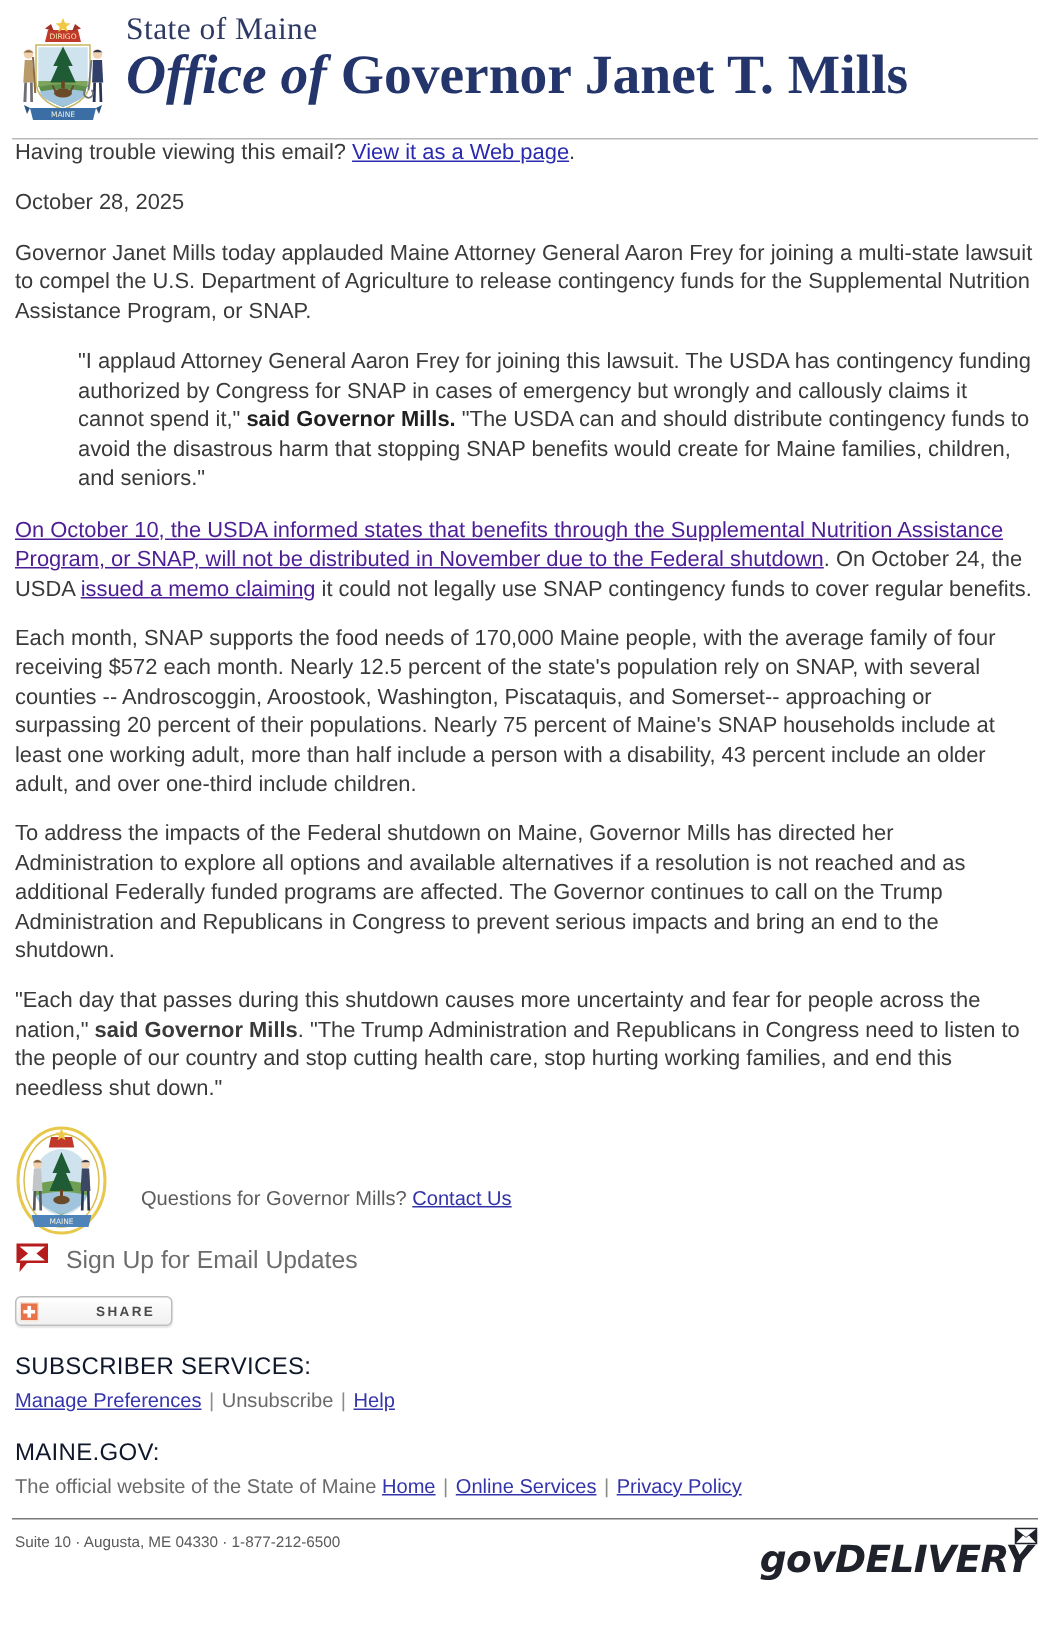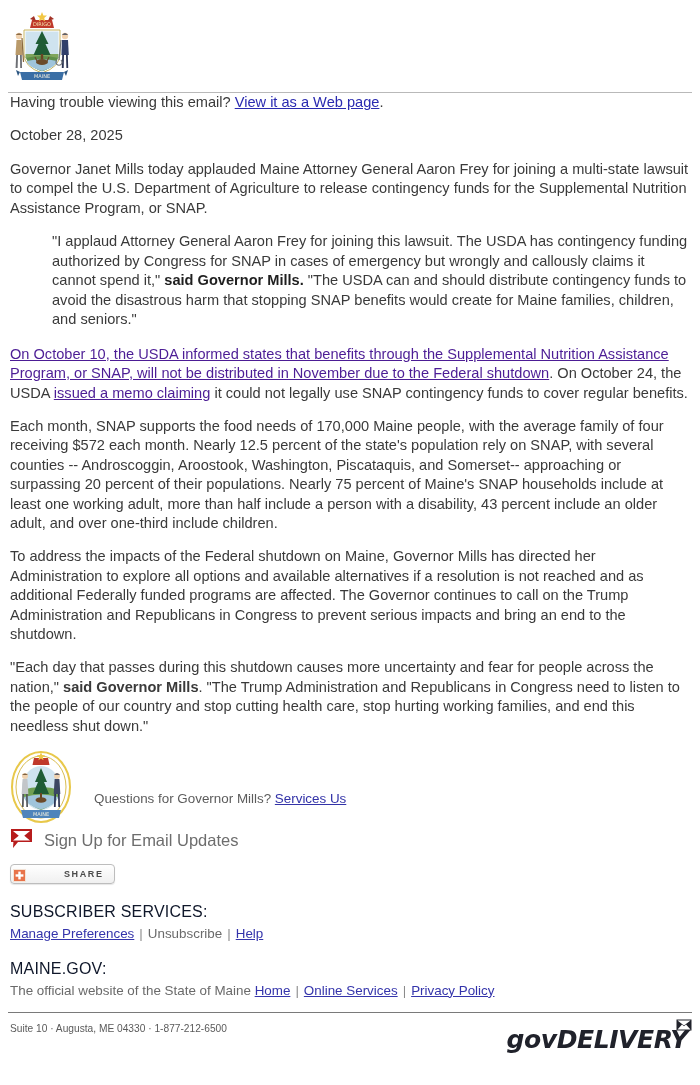--- a/index.html
+++ b/index.html
@@ -264,20 +264,24 @@
       <path d="M56 45 L57.8 45 L58.2 58 L56.4 58 Z" fill="#2b3452"></path>
       <path d="M51 30 L49 50" stroke="#6e7479" stroke-width="1.2"></path>
       <path d="M47 50 a3 3 0 1 0 4 0" stroke="#6e7479" stroke-width="1.2" fill="none"></path>
 
       <path d="M10 62 L54 62 L52 70 L12 70 Z" fill="#3a6ea5"></path>
       <path d="M10 62 L6 60 L8 66 Z" fill="#2d5782"></path>
       <path d="M54 62 L58 60 L56 66 Z" fill="#2d5782"></path>
       <text x="32" y="68" font-size="5" fill="#f3efdd" text-anchor="middle" font-family="DejaVu Sans, sans-serif">MAINE</text>
     </svg>
   </span>
+  <div class="masthead-text">
+    <div class="state-of-maine">State of Maine</div>
+    <div class="office-line"><span class="it">Office of</span> <span>Governor Janet T. Mills</span></div>
+  </div>
 </div>
 
 <hr class="rule">
 
 <div class="content">
 
   <p class="body-text preheader"><span>Having trouble viewing this email? </span><a href="#">View it as a Web page</a><span>.</span></p>
 
   <p class="body-text date-line">October 28, 2025</p>
 
@@ -321,21 +325,21 @@
         <circle cx="47" cy="26" r="3" fill="#f0d2b0"></circle>
         <path d="M44 24.8 Q47 21.8 50 24.8 Z" fill="#2f3a52"></path>
         <path d="M44.6 29 L49.4 29 L50.3 44 L43.7 44 Z" fill="#3b4763"></path>
         <path d="M44.3 44 L46 44 L45.7 57 L43.9 57 Z" fill="#2b3452"></path>
         <path d="M48 44 L49.7 44 L50 57 L48.3 57 Z" fill="#2b3452"></path>
 
         <path d="M11 60 L51 60 L49 68 L13 68 Z" fill="#4f84bb"></path>
         <text x="31" y="66" font-size="5" fill="#f3efdd" text-anchor="middle" font-family="DejaVu Sans, sans-serif">MAINE</text>
       </svg>
     </span>
-    <div class="contact-text"><span>Questions for Governor Mills? </span><a href="#">Services Us</a></div>
+    <div class="contact-text"><span>Questions for Governor Mills? </span><a href="#">Contact Us</a></div>
   </div>
 
   <div class="signup-row">
     <span class="envelope-icon">
       <svg viewBox="0 0 24 22" width="24" height="22" aria-hidden="true">
         <path d="M1 1 L22 1 L22 14 L8 14 L3 20 L3.4 14 L1 14 Z" fill="#b71c1c"></path>
         <path d="M3 3 L20 3 L11.5 10 Z" fill="#ffffff"></path>
         <path d="M3 12.4 L9.3 7.2 L11.5 9 L13.7 7.2 L20 12.4 Z" fill="#ffffff"></path>
       </svg>
     </span>

